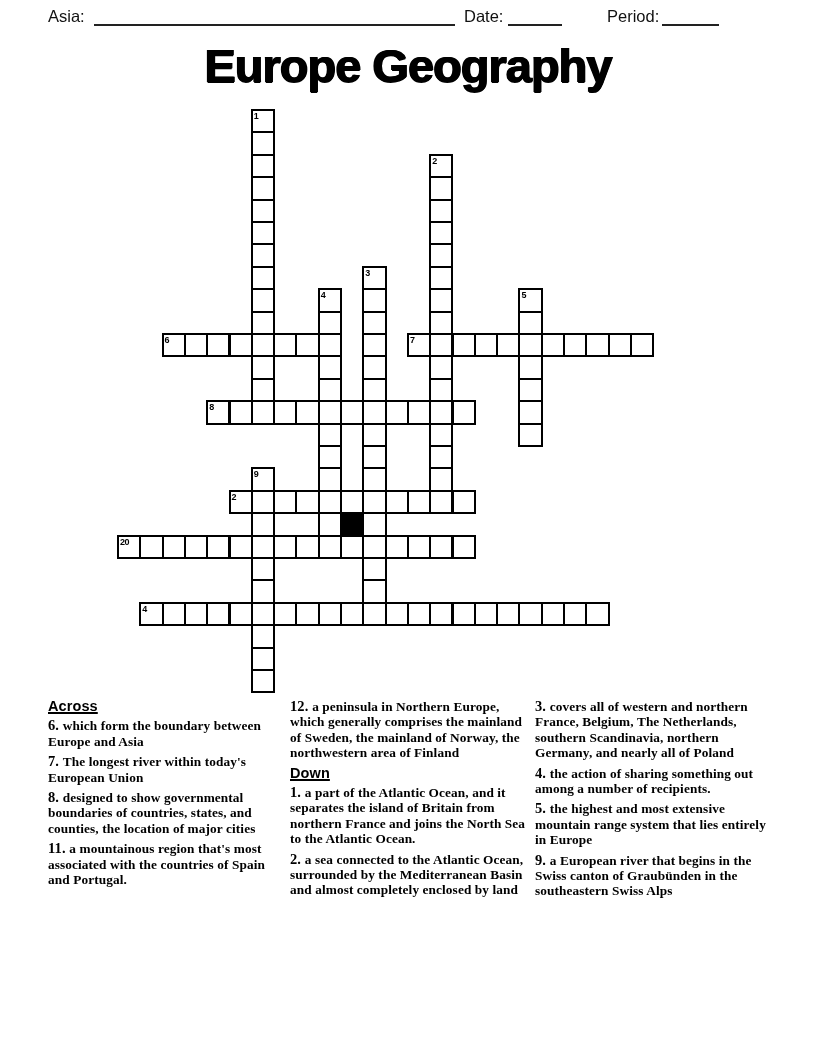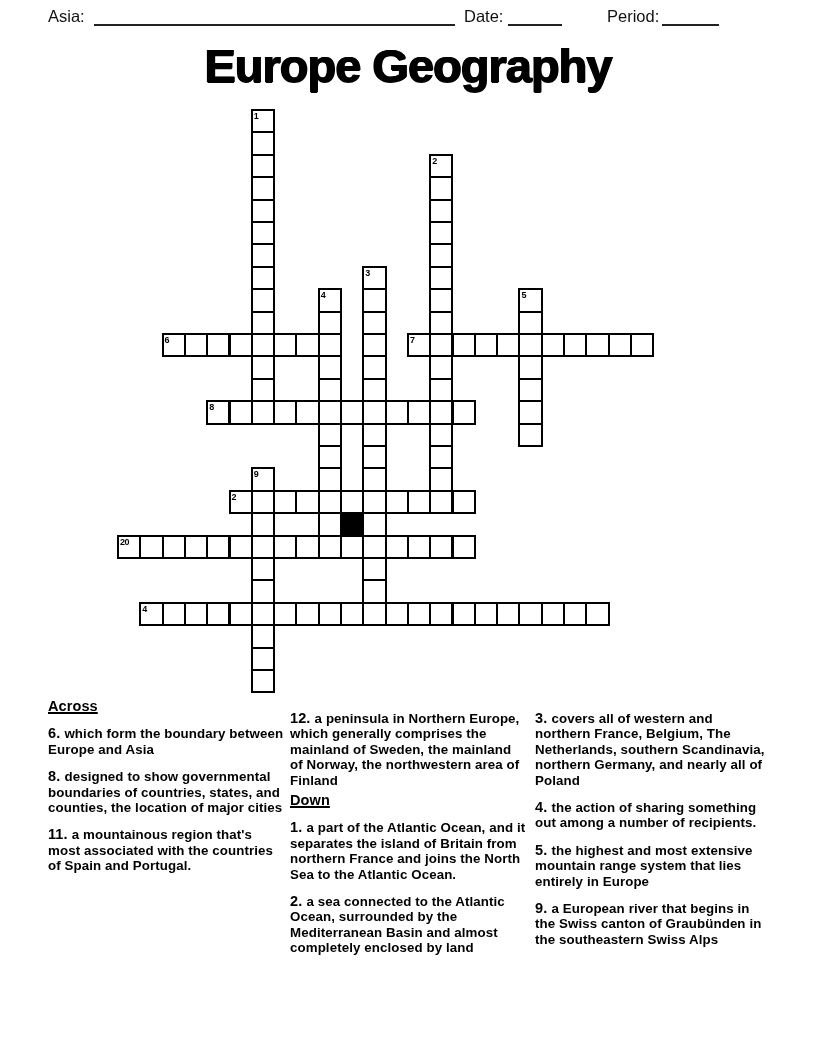--- a/index.html
+++ b/index.html
@@ -19,21 +19,21 @@
   .grid{position:absolute;left:0;top:0;width:816px;height:700px;}
   .cell{position:absolute;box-sizing:border-box;width:24.3px;height:24.4px;
         border:2px solid #000;background:#fff;}
   .cell.black{background:#000;}
   .cellnum{position:absolute;top:0px;left:1px;font-size:9px;line-height:10px;
            font-weight:bold;color:#000;letter-spacing:-0.5px;}
 
   
   .cluecol{position:absolute;top:699px;width:236px;font-size:13.3px;font-weight:bold;
            line-height:15.4px;letter-spacing:0.1px;color:#000;}
-  .cluecol .clue{margin:12px 0 5px 0;}
+  .cluecol .clue{margin:0 0 5px 0;font-family:Liberation Serif, serif;}
   .clue .num{font-size:14.5px;}
   .clue-header{font-size:14.5px;font-weight:bold;text-decoration:underline;
                text-decoration-thickness:2px;margin:0 0 4px 0;}
 </style>
 </head>
 <body>
 
 <div class="page">
 
   <span class="hdr-label" style="left:48px">Asia:</span>
@@ -206,20 +206,21 @@
       <div class="cell" style="left: 518.4px; top: 601.8px;"></div>
       <div class="cell" style="left: 540.7px; top: 601.8px;"></div>
       <div class="cell" style="left: 563px; top: 601.8px;"></div>
       <div class="cell" style="left: 585.3px; top: 601.8px;"></div>
       <div class="cell black" style="left: 340px; top: 512.2px;"></div>
     </div>
 
   <div class="cluecol" id="cluecol1" style="left:48px">
       <div class="clue-header">Across</div>
       <p class="clue"><span class="num">6. </span>which form the boundary between Europe and Asia</p>
+      <p class="clue"><span class="num">7. </span>The longest river within today's European Union</p>
       <p class="clue"><span class="num">8. </span>designed to show governmental boundaries of countries, states, and counties, the location of major cities</p>
       <p class="clue"><span class="num">11. </span>a mountainous region that's most associated with the countries of Spain and Portugal.</p>
     </div>
   <div class="cluecol" id="cluecol2" style="left:290px">
       <p class="clue"><span class="num">12. </span>a peninsula in Northern Europe, which generally comprises the mainland of Sweden, the mainland of Norway, the northwestern area of Finland</p>
       <div class="clue-header">Down</div>
       <p class="clue"><span class="num">1. </span>a part of the Atlantic Ocean, and it separates the island of Britain from northern France and joins the North Sea to the Atlantic Ocean.</p>
       <p class="clue"><span class="num">2. </span>a sea connected to the Atlantic Ocean, surrounded by the Mediterranean Basin and almost completely enclosed by land</p>
     </div>
   <div class="cluecol" id="cluecol3" style="left:535px">

